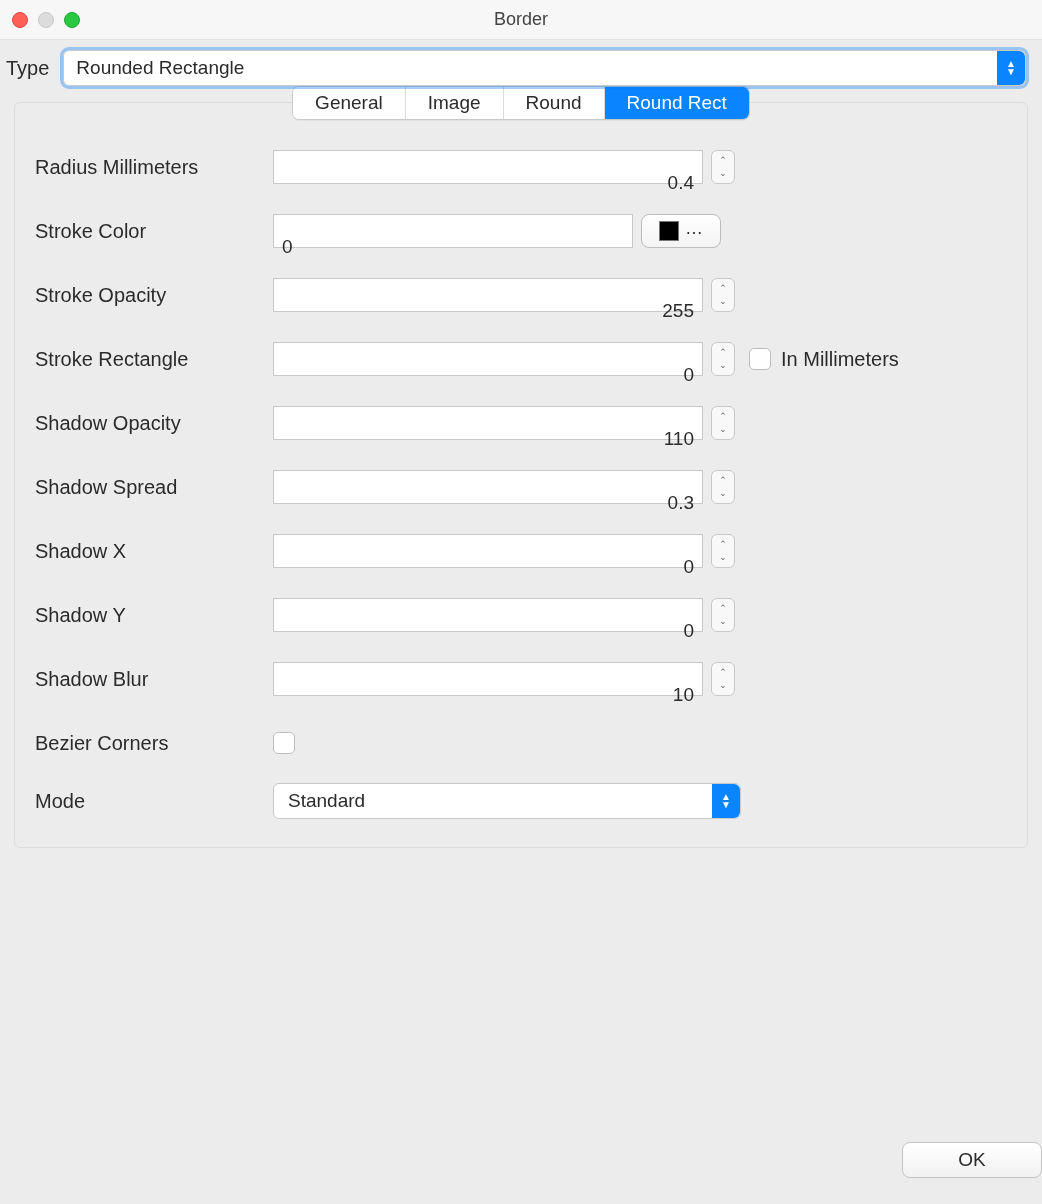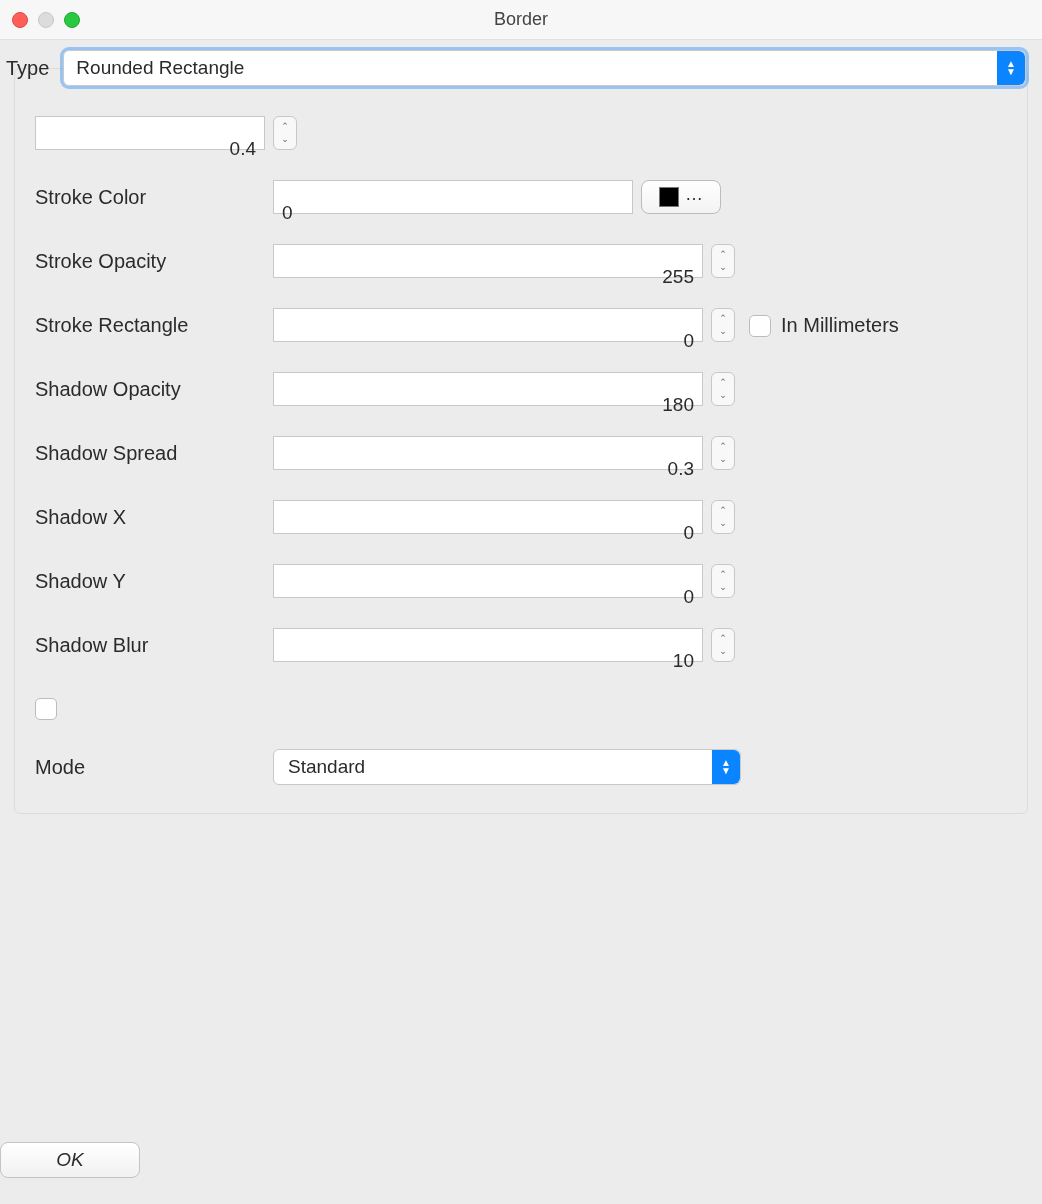--- a/index.html
+++ b/index.html
@@ -185,21 +185,21 @@
   .checkbox {
     width: 22px; height: 22px;
     border: 1px solid #bcbcbc;
     border-radius: 5px;
     background: #fff;
     display: inline-block;
     vertical-align: middle;
   }
   .check-wrap {
     display: flex;
-    align-items: flex-end;
+    align-items: center;
     gap: 10px;
     font-size: 20px;
   }
 
   .mode-select {
     grid-column: 2 / span 2;
     height: 36px;
     background: #fff;
     border: 1px solid #c9c9c9;
     border-radius: 6px;
@@ -221,23 +221,22 @@
     align-items: center;
     justify-content: center;
     color: #fff;
   }
 
   .button-row {
     position: absolute;
     bottom: 26px;
     left: 0; right: 0;
     display: flex;
-    justify-content: space-between;
+    justify-content: flex-end;
     gap: 30px;
-    font-style: italic;
   }
   .btn {
     min-width: 140px;
     height: 36px;
     border: 1px solid #c4c4c4;
     border-radius: 8px;
     background: linear-gradient(#ffffff, #f1f1f1);
     font-size: 19px;
     display: flex;
     align-items: center;
@@ -265,24 +264,33 @@
     <span>Rounded Rectangle</span>
     <div class="stepper-cap">
       <span class="chev">▲</span>
       <span class="chev">▼</span>
     </div>
   </div>
 </div>
 
 <div class="content">
 
+  <div class="tabbar">
+    <div class="tabseg">
+      <div class="tab">General</div>
+      <div class="tab">Image</div>
+      <div class="tab">Round</div>
+      <div class="tab active">Round Rect</div>
+    </div>
+  </div>
 
   <div class="panel">
 
     <div class="form-row">
+      <div class="field-label">Radius Millimeters</div>
       <div class="text-input">0.4</div>
       <div class="spinner">
         <div class="chev">⌃</div>
         <div class="chev">⌄</div>
       </div>
       <div></div>
     </div>
 
     <div class="row-color">
       <div class="field-label">Stroke Color</div>
@@ -312,21 +320,21 @@
         <div class="chev">⌄</div>
       </div>
       <div class="check-wrap">
         <span class="checkbox"></span>
         <span>In Millimeters</span>
       </div>
     </div>
 
     <div class="form-row">
       <div class="field-label">Shadow Opacity</div>
-      <div class="text-input">180</div>
+      <div class="text-input">110</div>
       <div class="spinner">
         <div class="chev">⌃</div>
         <div class="chev">⌄</div>
       </div>
       <div></div>
     </div>
 
     <div class="form-row">
       <div class="field-label">Shadow Spread</div>
       <div class="text-input">0.3</div>
@@ -361,20 +369,21 @@
       <div class="field-label">Shadow Blur</div>
       <div class="text-input">10</div>
       <div class="spinner">
         <div class="chev">⌃</div>
         <div class="chev">⌄</div>
       </div>
       <div></div>
     </div>
 
     <div class="form-row" style="margin-bottom:18px;">
+      <div class="field-label">Bezier Corners</div>
       <div><span class="checkbox"></span></div>
       <div></div>
       <div></div>
     </div>
 
     <div class="form-row" style="margin-bottom:0;">
       <div class="field-label">Mode</div>
       <div class="mode-select">
         <span>Standard</span>
         <div class="stepper-cap">

